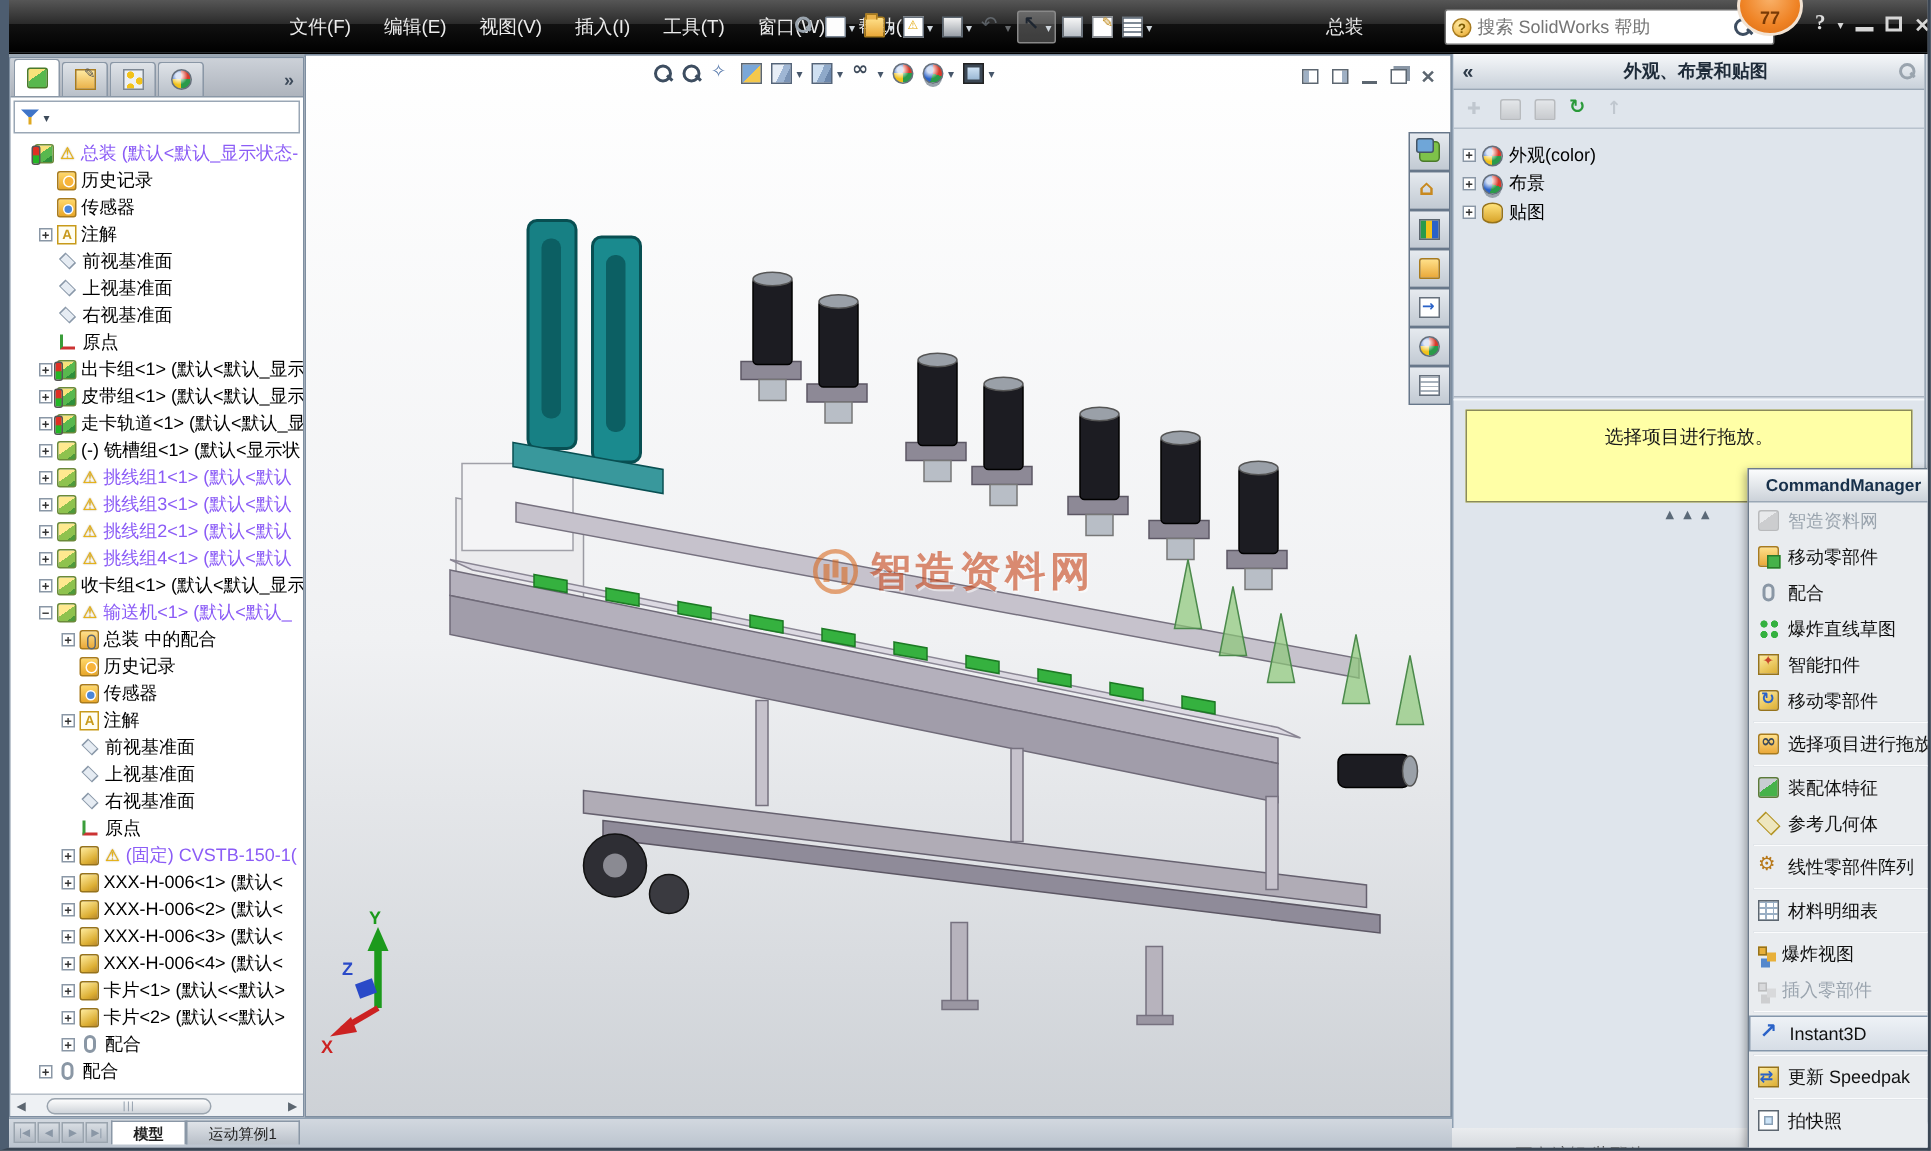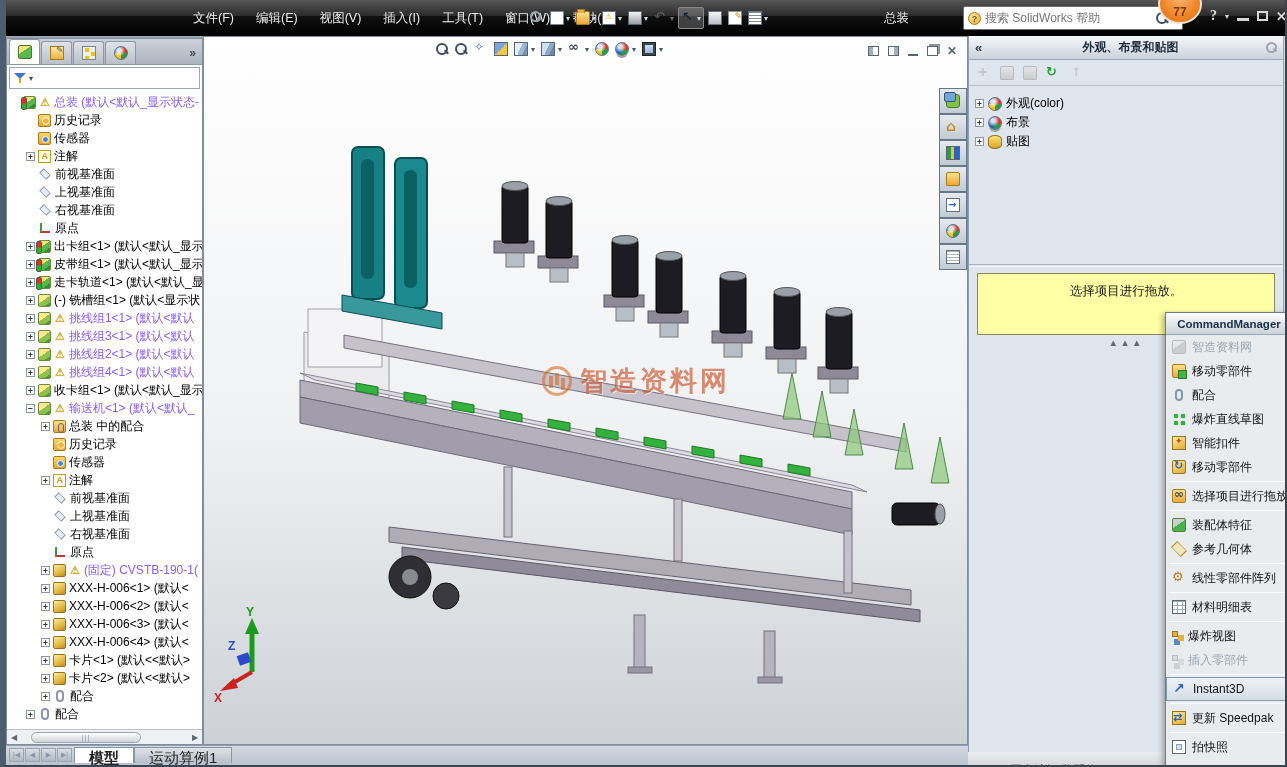--- a/index.html
+++ b/index.html
@@ -185,21 +185,21 @@
 .cm-item{display:flex;align-items:center;gap:6px;height:24px;padding:0 4px 0 6px;font-size:12px;color:#111;white-space:nowrap}
 .cm-item.disabled{color:#9aa4ae}
 .cm-item.disabled .ic{opacity:.5;filter:grayscale(1)}
 .cm-item.active{background:linear-gradient(#eef2f6,#d6dde6);border:1px solid #8597ab}
 .cm-sep{height:1px;background:#aab4c0;border-bottom:1px solid #fbfcfd;margin:2px 3px}
 
 
 .bottombar{position:absolute;left:0;top:745px;width:962px;height:22px;background:linear-gradient(#d2d8df,#b9c2cd);border-top:1px solid #8fa0b2;z-index:4;display:flex;align-items:flex-start}
 .tabnav{display:flex;gap:1px;margin:2px 2px 0 3px}
 .tabnav span{width:15px;height:14px;background:linear-gradient(#d8dde3,#b2bac4);border:1px solid #9aa4ae;color:#8a97a6;font-size:7px;display:flex;align-items:center;justify-content:center}
-.btab{height:16px;margin-top:1px;padding:1px 14px;font-size:15px;color:#222;background:linear-gradient(#dfe3e8,#b8bfc8);border:1px solid #8a97a6;border-bottom:0}
+.btab{height:16px;margin-top:1px;padding:1px 14px;font-size:10px;color:#222;background:linear-gradient(#dfe3e8,#b8bfc8);border:1px solid #8a97a6;border-bottom:0}
 .btab.active{background:#fff;font-weight:bold}
 .statusbar{position:absolute;left:962px;top:748px;width:325px;height:19px;background:linear-gradient(#eef0f2,#d4d8dd);border-top:1px solid #9aa7b5;z-index:4;overflow:hidden}
 .status-text{position:absolute;left:42px;top:13px;font-size:12px;color:#333;white-space:nowrap}
 </style>
 </head>
 <body>
 
 <div class="app">
 
   <div class="titlebar">
@@ -420,21 +420,21 @@
         </div>
         <div class="trow" style="padding-left: 34px;">
           <span class="exp hid"></span>
           <span class="ic origin"></span>
           <span class="tlabel">原点</span>
         </div>
         <div class="trow" style="padding-left: 34px;">
           <span class="exp">+</span>
           <span class="ic part"></span>
           <span class="warn">⚠</span>
-          <span class="tlabel gold">(固定) CVSTB-190-1(</span>
+          <span class="tlabel gold">(固定) CVSTB-150-1(</span>
         </div>
         <div class="trow" style="padding-left: 34px;">
           <span class="exp">+</span>
           <span class="ic part"></span>
           <span class="tlabel">XXX-H-006&lt;1&gt; (默认&lt;</span>
         </div>
         <div class="trow" style="padding-left: 34px;">
           <span class="exp">+</span>
           <span class="ic part"></span>
           <span class="tlabel">XXX-H-006&lt;2&gt; (默认&lt;</span>

